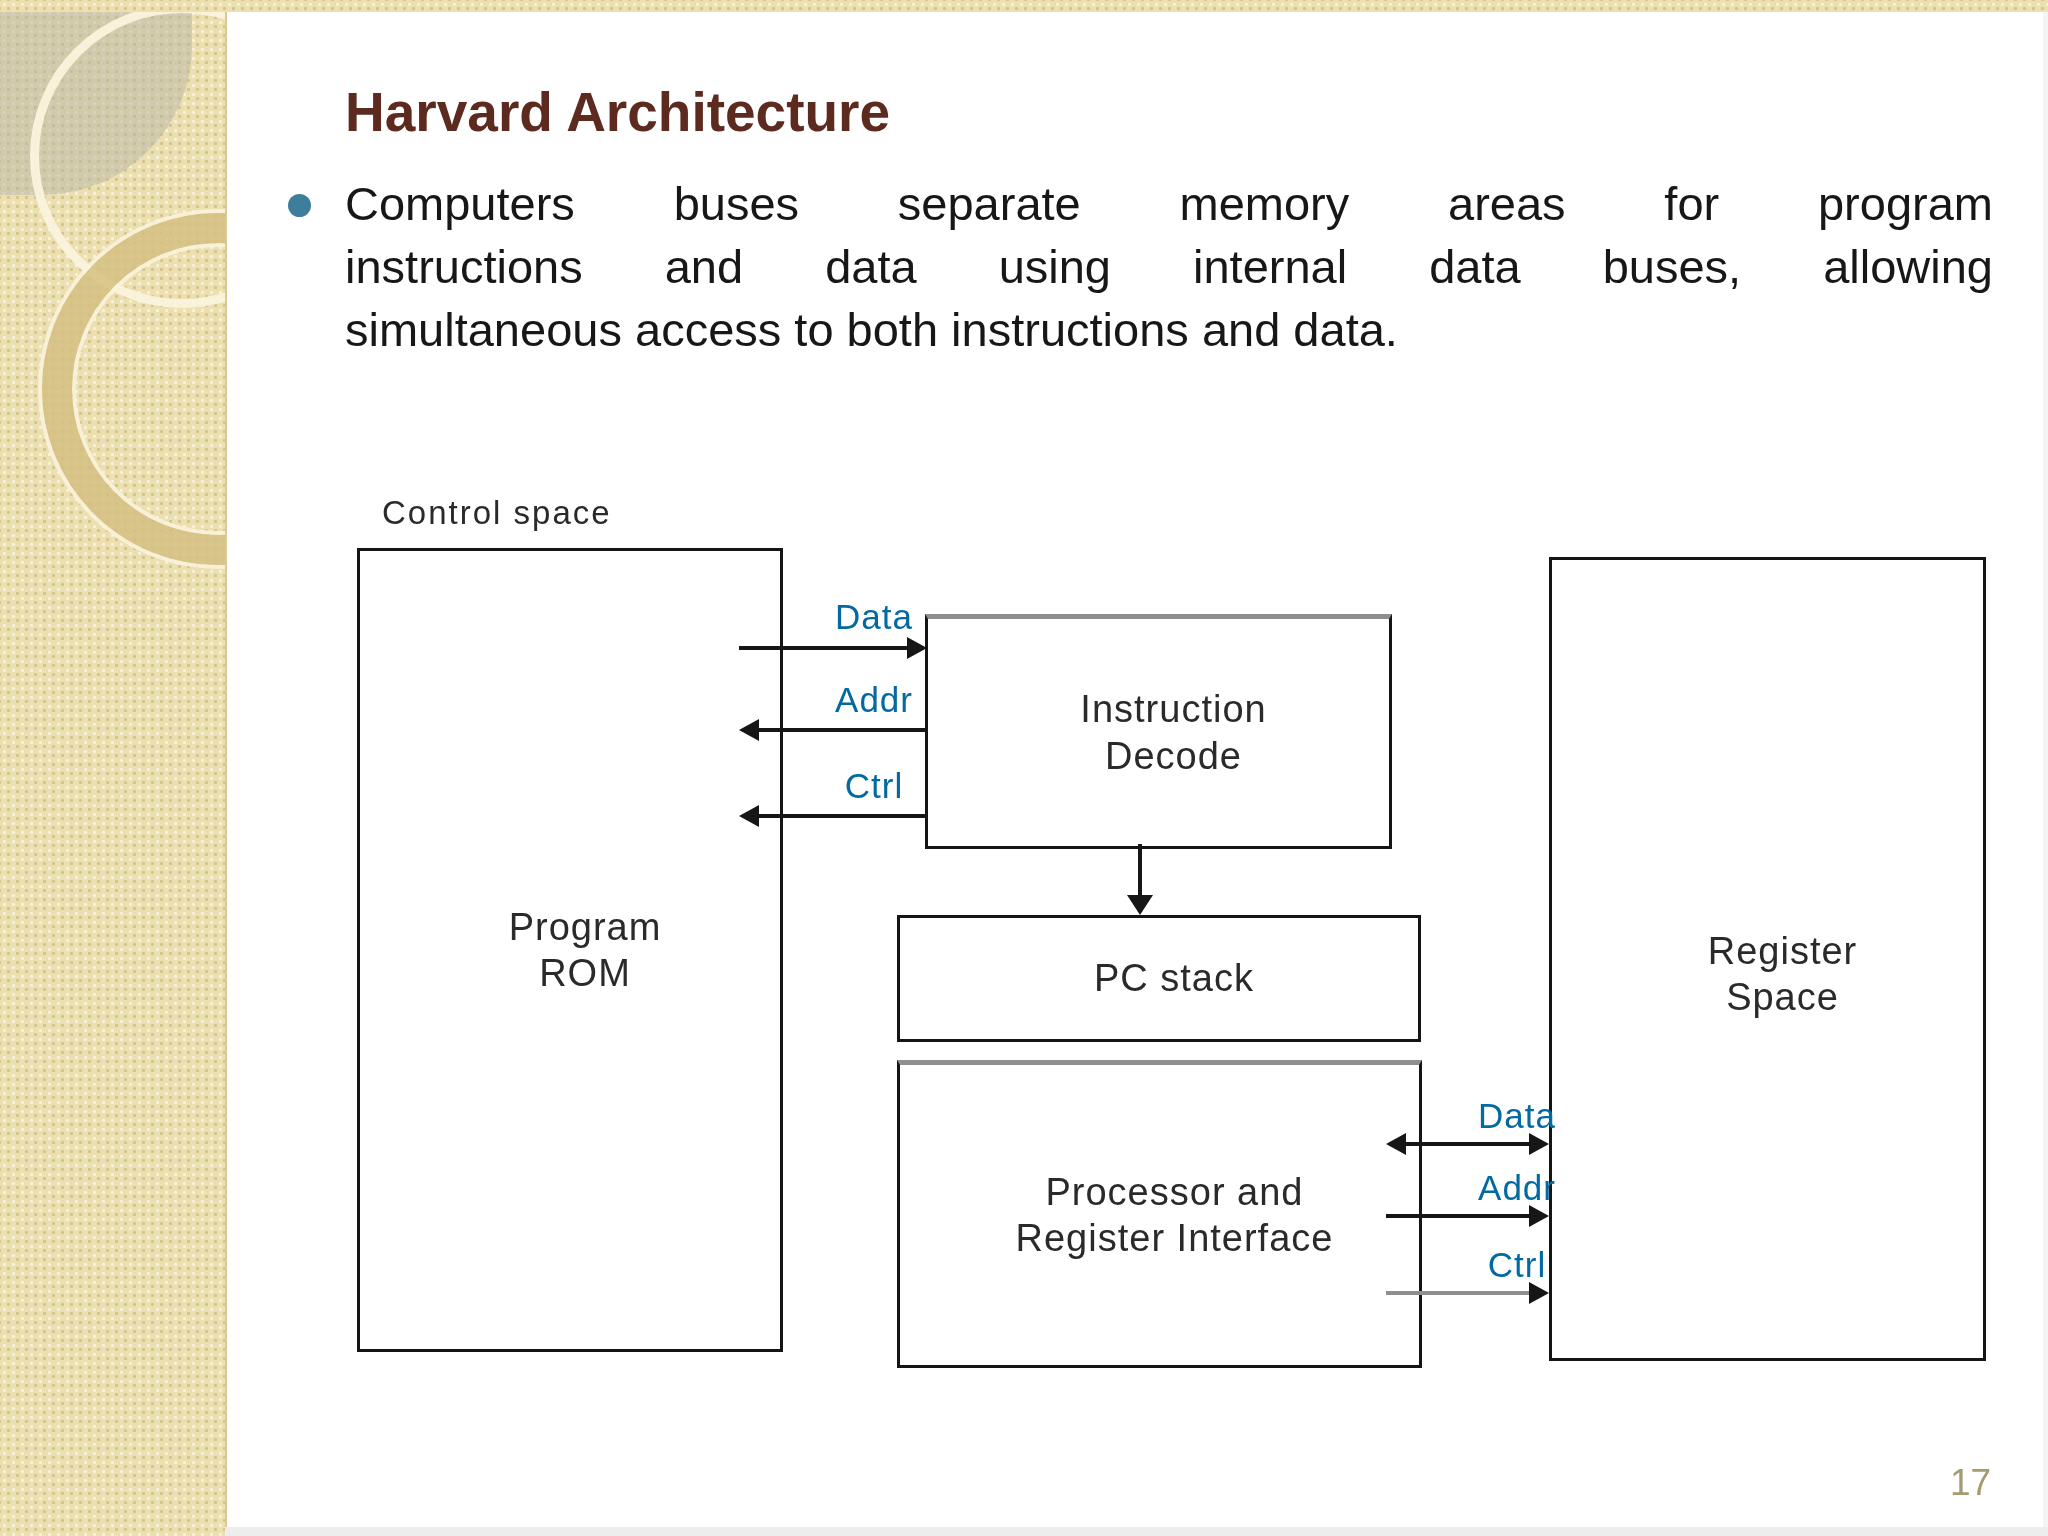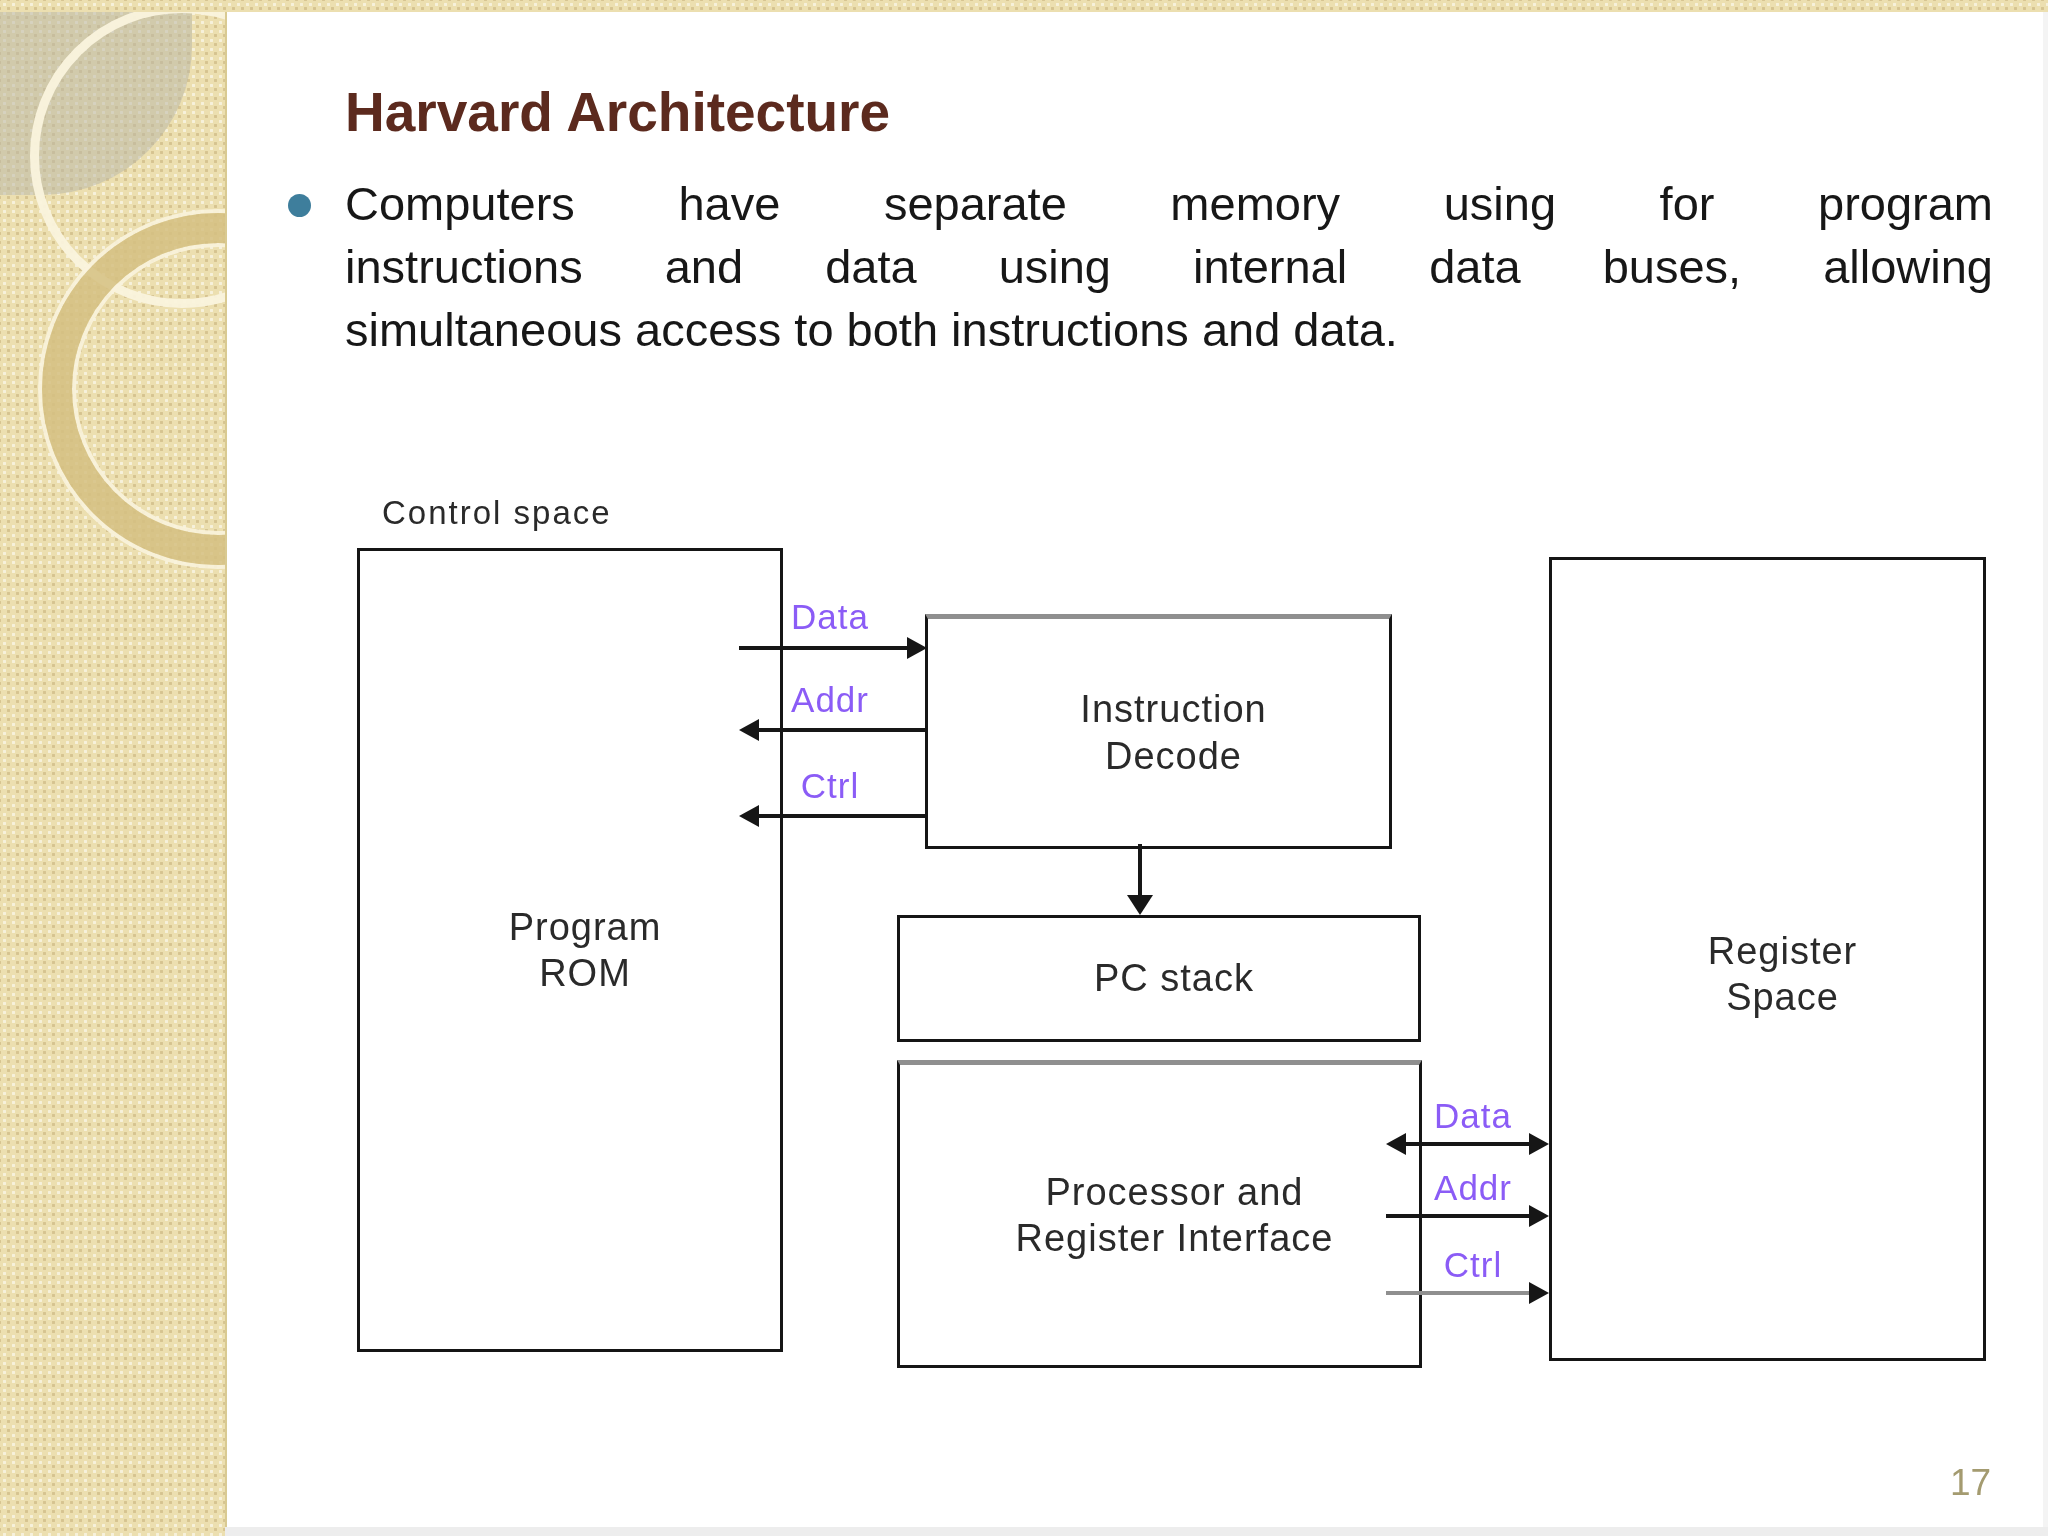--- a/index.html
+++ b/index.html
@@ -78,41 +78,41 @@
 
   
   .hline{position:absolute;height:4px;background:#161616;}
   .hline.gray{background:#8f8f8f;}
   .vline{position:absolute;width:4px;background:#161616;}
   .ah{position:absolute;width:0;height:0;border-top:11px solid transparent;border-bottom:11px solid transparent;}
   .ah.right{border-left:20px solid #161616;}
   .ah.left{border-right:20px solid #161616;}
   .ah.down{border-top:20px solid #161616;border-bottom:none;
            border-left:13px solid transparent;border-right:13px solid transparent;}
-  .buslabel{position:absolute;width:170px;text-align:center;font-size:35px;color:#8b5cf6;letter-spacing:1px;}
+  .buslabel{position:absolute;width:170px;text-align:center;font-size:35px;color:#0369a1;letter-spacing:1px;margin-left:44px;}
   .page-number{
     position:absolute;left:1950px;top:1462px;font-size:37px;color:var(--page-number,#a49b70);
   }
 </style>
 </head>
 <body>
 
 <div class="top-strip edge-texture"></div>
 <div class="sidebar edge-texture">
   <div class="blob"></div>
   <div class="ring1"></div>
   <div class="ring2"></div>
 </div>
 <div class="bottom-line"></div>
 <div class="right-line"></div>
 
 <div class="page-title">Harvard Architecture</div>
 <div class="bullet-dot"></div>
 <div class="bullet-text">
-  <div class="bt-line">Computers have separate memory using for program</div>
+  <div class="bt-line">Computers buses separate memory areas for program</div>
   <div class="bt-line">instructions and data using internal data buses, allowing</div>
   <div class="bt-line last">simultaneous access to both instructions and data.</div>
 </div>
 
 <div class="dlabel control-space">Control space</div>
 
 <div class="dbox box-rom">
   <span class="lbl">Program ROM</span>
 </div>
 <div class="dbox box-id">

